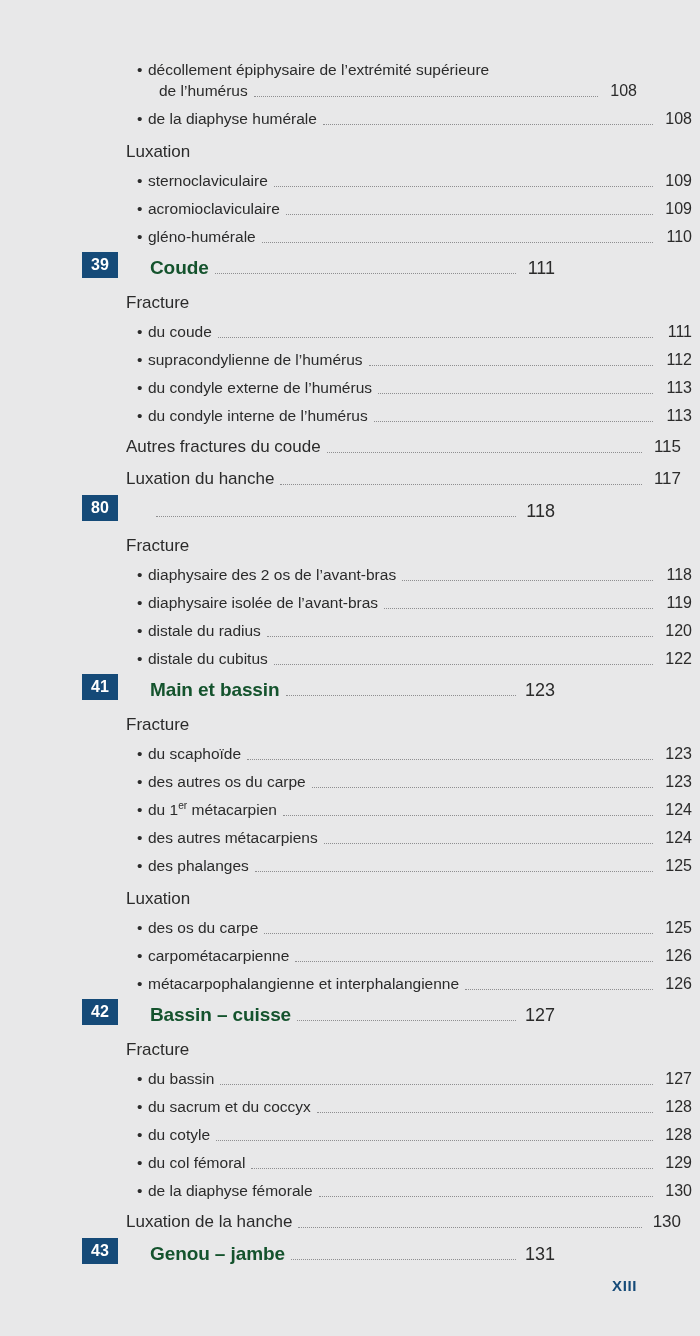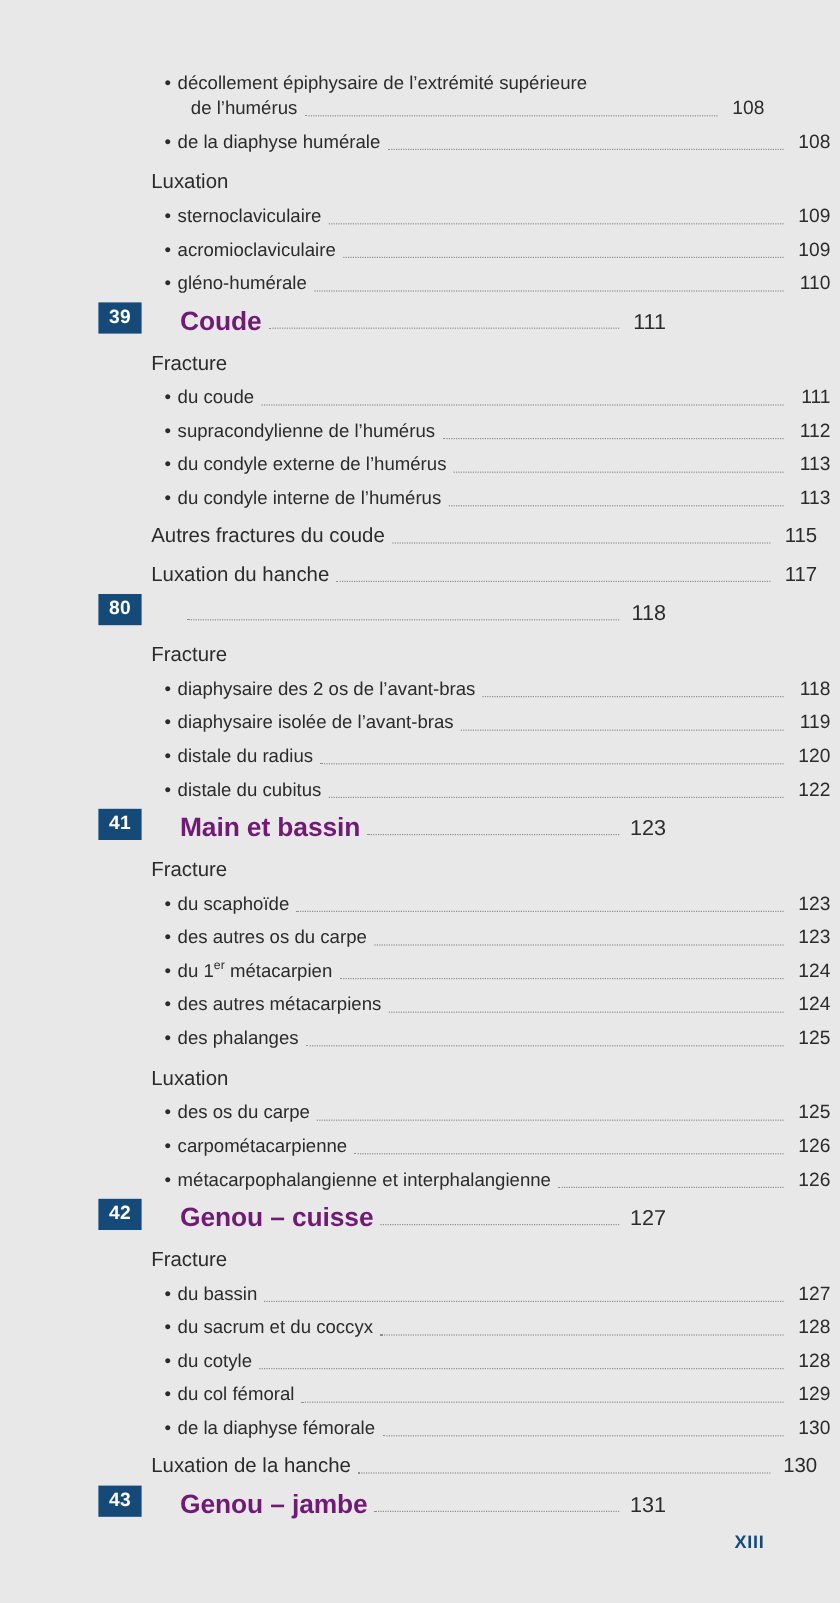--- a/index.html
+++ b/index.html
@@ -86,23 +86,23 @@
     letter-spacing: .2px;
     box-sizing: border-box;
   }
   .chapter .chapter-inner {
     display: flex;
     align-items: flex-end;
     width: 100%;
     margin-left: 44px;
   }
   .chapter .label {
-    font-size: 22px;
+    font-size: 19px;
     font-weight: bold;
-    color: #701a75;
+    color: #14532d;
     line-height: 24px;
     letter-spacing: -0.1px;
   }
   .chapter .pageno {
     font-size: 18px;
     color: #2b2b2b;
     line-height: 24px;
   }
   .chapter .leader {
     margin-bottom: 6px;
@@ -324,21 +324,21 @@
         <span class="pageno">126</span>
       </div>
       <div class="row entry">
         <span class="label"><span class="bullet">•</span>métacarpophalangienne et interphalangienne</span>
         <span class="leader"></span>
         <span class="pageno">126</span>
       </div>
       <div class="row chapter">
         <span class="badge">42</span>
         <div class="chapter-inner">
-          <span class="label">Genou – cuisse</span>
+          <span class="label">Bassin – cuisse</span>
           <span class="leader"></span>
           <span class="pageno">127</span>
         </div>
       </div>
       <div class="subhead">Fracture</div>
       <div class="row entry">
         <span class="label"><span class="bullet">•</span>du bassin</span>
         <span class="leader"></span>
         <span class="pageno">127</span>
       </div>

